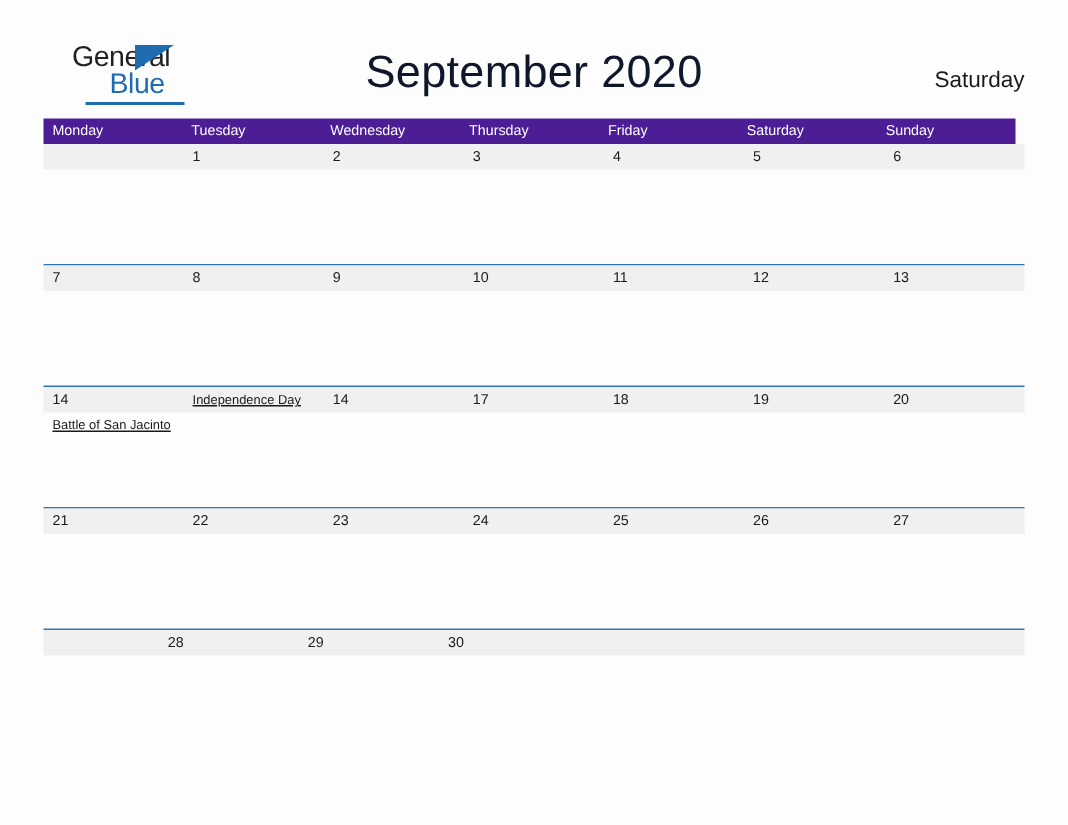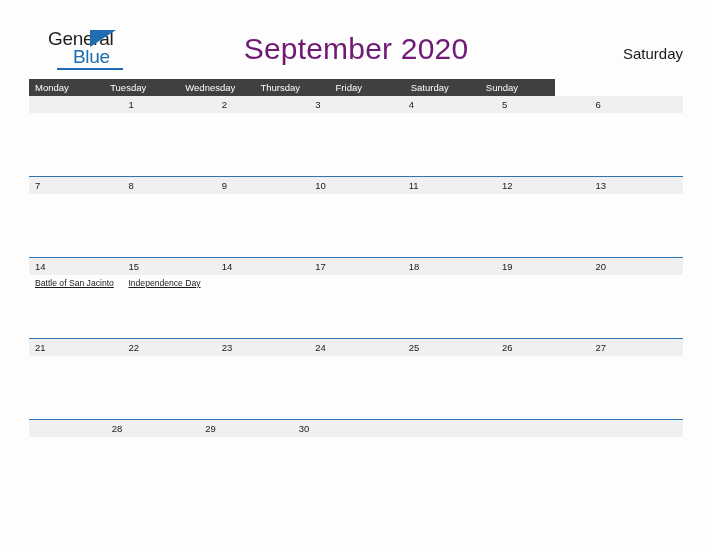--- a/index.html
+++ b/index.html
@@ -77,21 +77,21 @@
   }
 
   .cal-title {
     position: absolute;
     left: 0;
     top: 32px;
     width: 712px;
     text-align: center;
     font-size: 30px;
     font-weight: 400;
-    color: #701a75;
+    color: #0f172a;
     letter-spacing: 0.2px;
   }
 
   .country {
     position: absolute;
     right: 29px;
     top: 45px;
     font-size: 15px;
     color: #1a1a1a;
     text-align: right;
@@ -100,23 +100,23 @@
   
   .calendar {
     position: absolute;
     left: 29px;
     top: 79px;
     width: 654px;
   }
 
   .dow-row {
     display: flex;
-    width: 526px;
+    width: 648px;
     height: 17px;
-    background: #404040;
+    background: #4c1d95;
   }
   .dow-cell {
     width: 93.42px;
     height: 17px;
     box-sizing: border-box;
     padding-left: 6px;
     color: #ffffff;
     font-size: 9.5px;
     line-height: 17px;
     white-space: nowrap;
@@ -265,21 +265,20 @@
         <div class="week-row">
           <div class="day-band"></div>
           <div class="week-cells">
             <div class="day-cell">
               <div class="day-num">14</div>
               <div class="day-events">
                 <div class="event">Battle of San Jacinto</div>
               </div>
             </div>
             <div class="day-cell">
-              <div class="day-num">15</div>
               <div class="day-events">
                 <div class="event">Independence Day</div>
               </div>
             </div>
             <div class="day-cell">
               <div class="day-num">14</div>
             </div>
             <div class="day-cell">
               <div class="day-num">17</div>
             </div>

